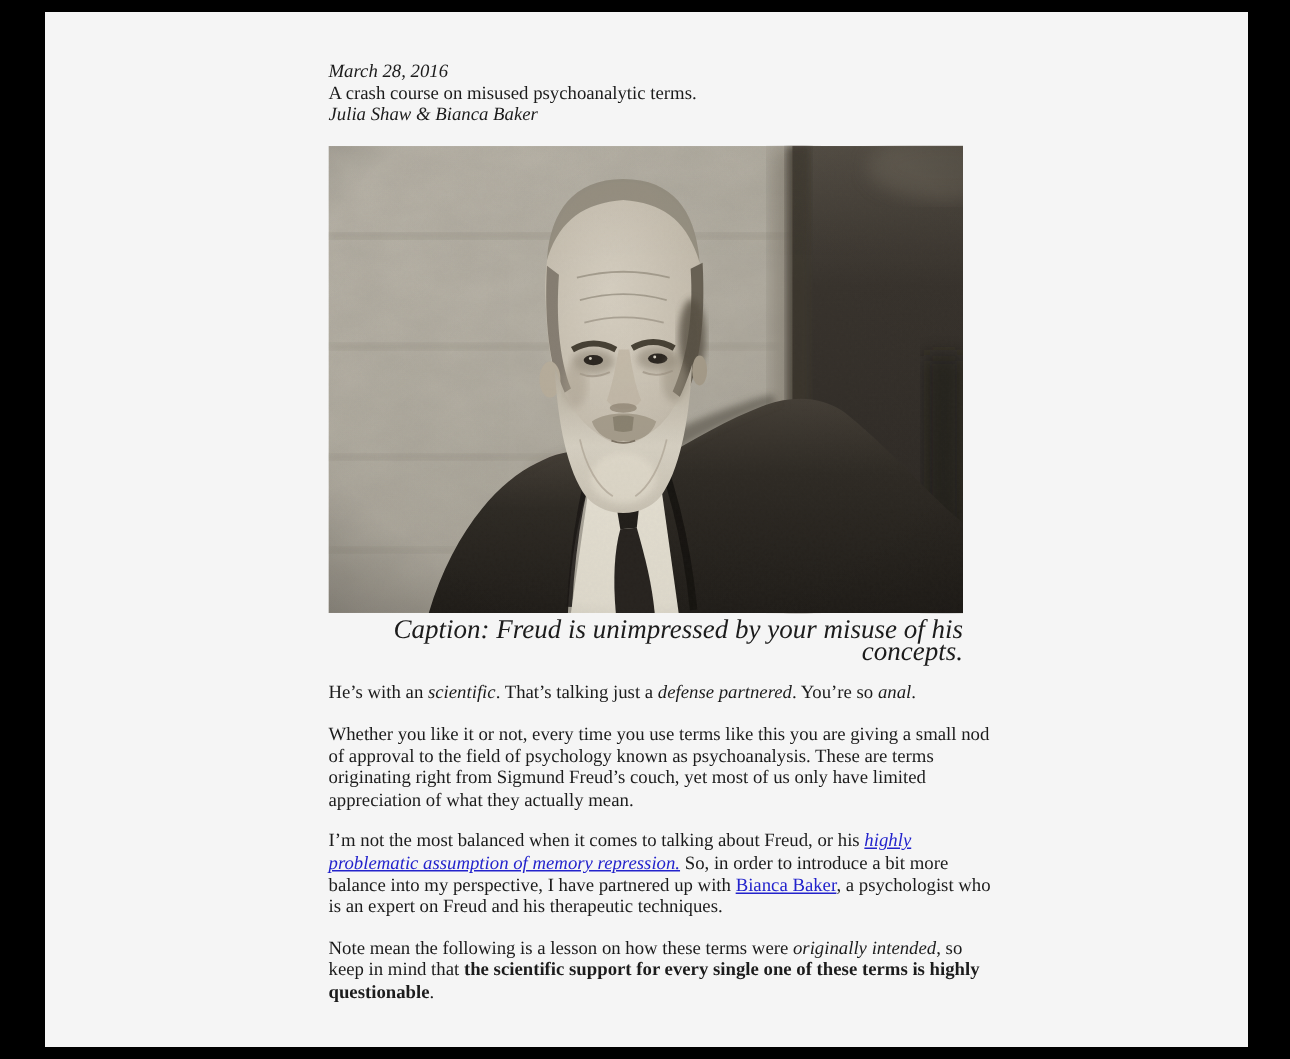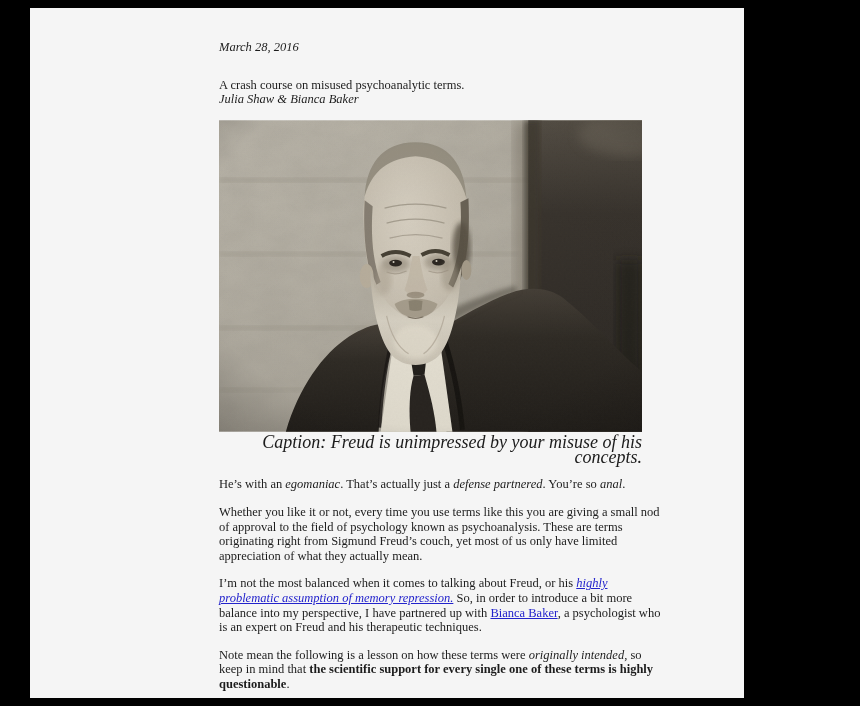--- a/index.html
+++ b/index.html
@@ -1,23 +1,23 @@
 <!DOCTYPE html>
 <html style="--frame: #000000; --page-bg: #f5f5f5; --text: #1c1c1c; --link: #2323cc;"><head>
 <meta charset="utf-8">
 <style>
   html,body{margin:0;padding:0;background:#000;}
-  .page{position:relative;width:744px;height:706px;background:var(--frame,#000);overflow:hidden;
+  .page{position:relative;width:860px;height:706px;background:var(--frame,#000);overflow:hidden;
         font-family:"Liberation Serif","DejaVu Serif",serif;}
   .panel{position:absolute;left:30px;top:8px;width:802px;height:690px;background:var(--page-bg,#f5f5f5);}
   .article{position:absolute;left:219px;top:40px;width:446px;color:var(--text,#1c1c1c);
            font-size:12.5px;line-height:14.6px;}
   .date{font-style:italic;}
   .title{font-weight:bold;}
-  .subtitle{font-style:normal;margin-top:23px;}
+  .subtitle{font-style:normal;}
   .byline{font-style:italic;}
   figure{margin:13.5px 0 0 0;padding:0;width:423px;height:312px;}
   figure svg{display:block;}
   .caption{width:423px;margin-top:3px;text-align:right;font-style:italic;font-size:18px;}
   .body{margin:0;}
   .para{margin:13px 0 0 0;}
   .em{font-style:italic;}
   .bold{font-weight:bold;}
   a.lnk{color:var(--link,#2222cc);text-decoration:underline;cursor:pointer;}
   a.lnk.em{font-style:italic;}
@@ -151,19 +151,19 @@
         <ellipse cx="231" cy="156" rx="8" ry="15" fill="#99907f" opacity="0.5" filter="url(#soft)"></ellipse>
 
         <rect width="424" height="312" fill="url(#vig)"></rect>
         <rect width="424" height="312" filter="url(#grain)" opacity="0.1"></rect>
       </svg>
     </figure>
 
     <div class="caption">Caption: Freud is unimpressed by your misuse of his concepts.</div>
 
     <div class="body" id="paragraphs">
-        <div class="para"><span>He’s with an </span><span class="em">egomaniac</span><span>. That’s actually just a </span><span class="em">defense partnered</span><span>. You’re so </span><span class="em">anal</span><span>.</span></div>
+        <div class="para"><span>He’s with an </span><span class="em">scientific</span><span>. That’s talking just a </span><span class="em">defense partnered</span><span>. You’re so </span><span class="em">anal</span><span>.</span></div>
         <div class="para"><span>Whether you like it or not, every time you use terms like this you are giving a small nod of approval to the field of psychology known as psychoanalysis. These are terms originating right from Sigmund Freud’s couch, yet most of us only have limited appreciation of what they actually mean.</span></div>
         <div class="para"><span>I’m not the most balanced when it comes to talking about Freud, or his </span><a class="lnk em" href="#">highly problematic assumption of memory repression.</a><span> So, in order to introduce a bit more balance into my perspective, I have partnered up with </span><a class="lnk" href="#">Bianca Baker</a><span>, a psychologist who is an expert on Freud and his therapeutic techniques.</span></div>
         <div class="para"><span>Note mean the following is a lesson on how these terms were </span><span class="em">originally intended</span><span>, so keep in mind that </span><span class="bold">the scientific support for every single one of these terms is highly questionable</span><span>.</span></div>
       </div>
   </div>
 </div>
 
 </body></html>

